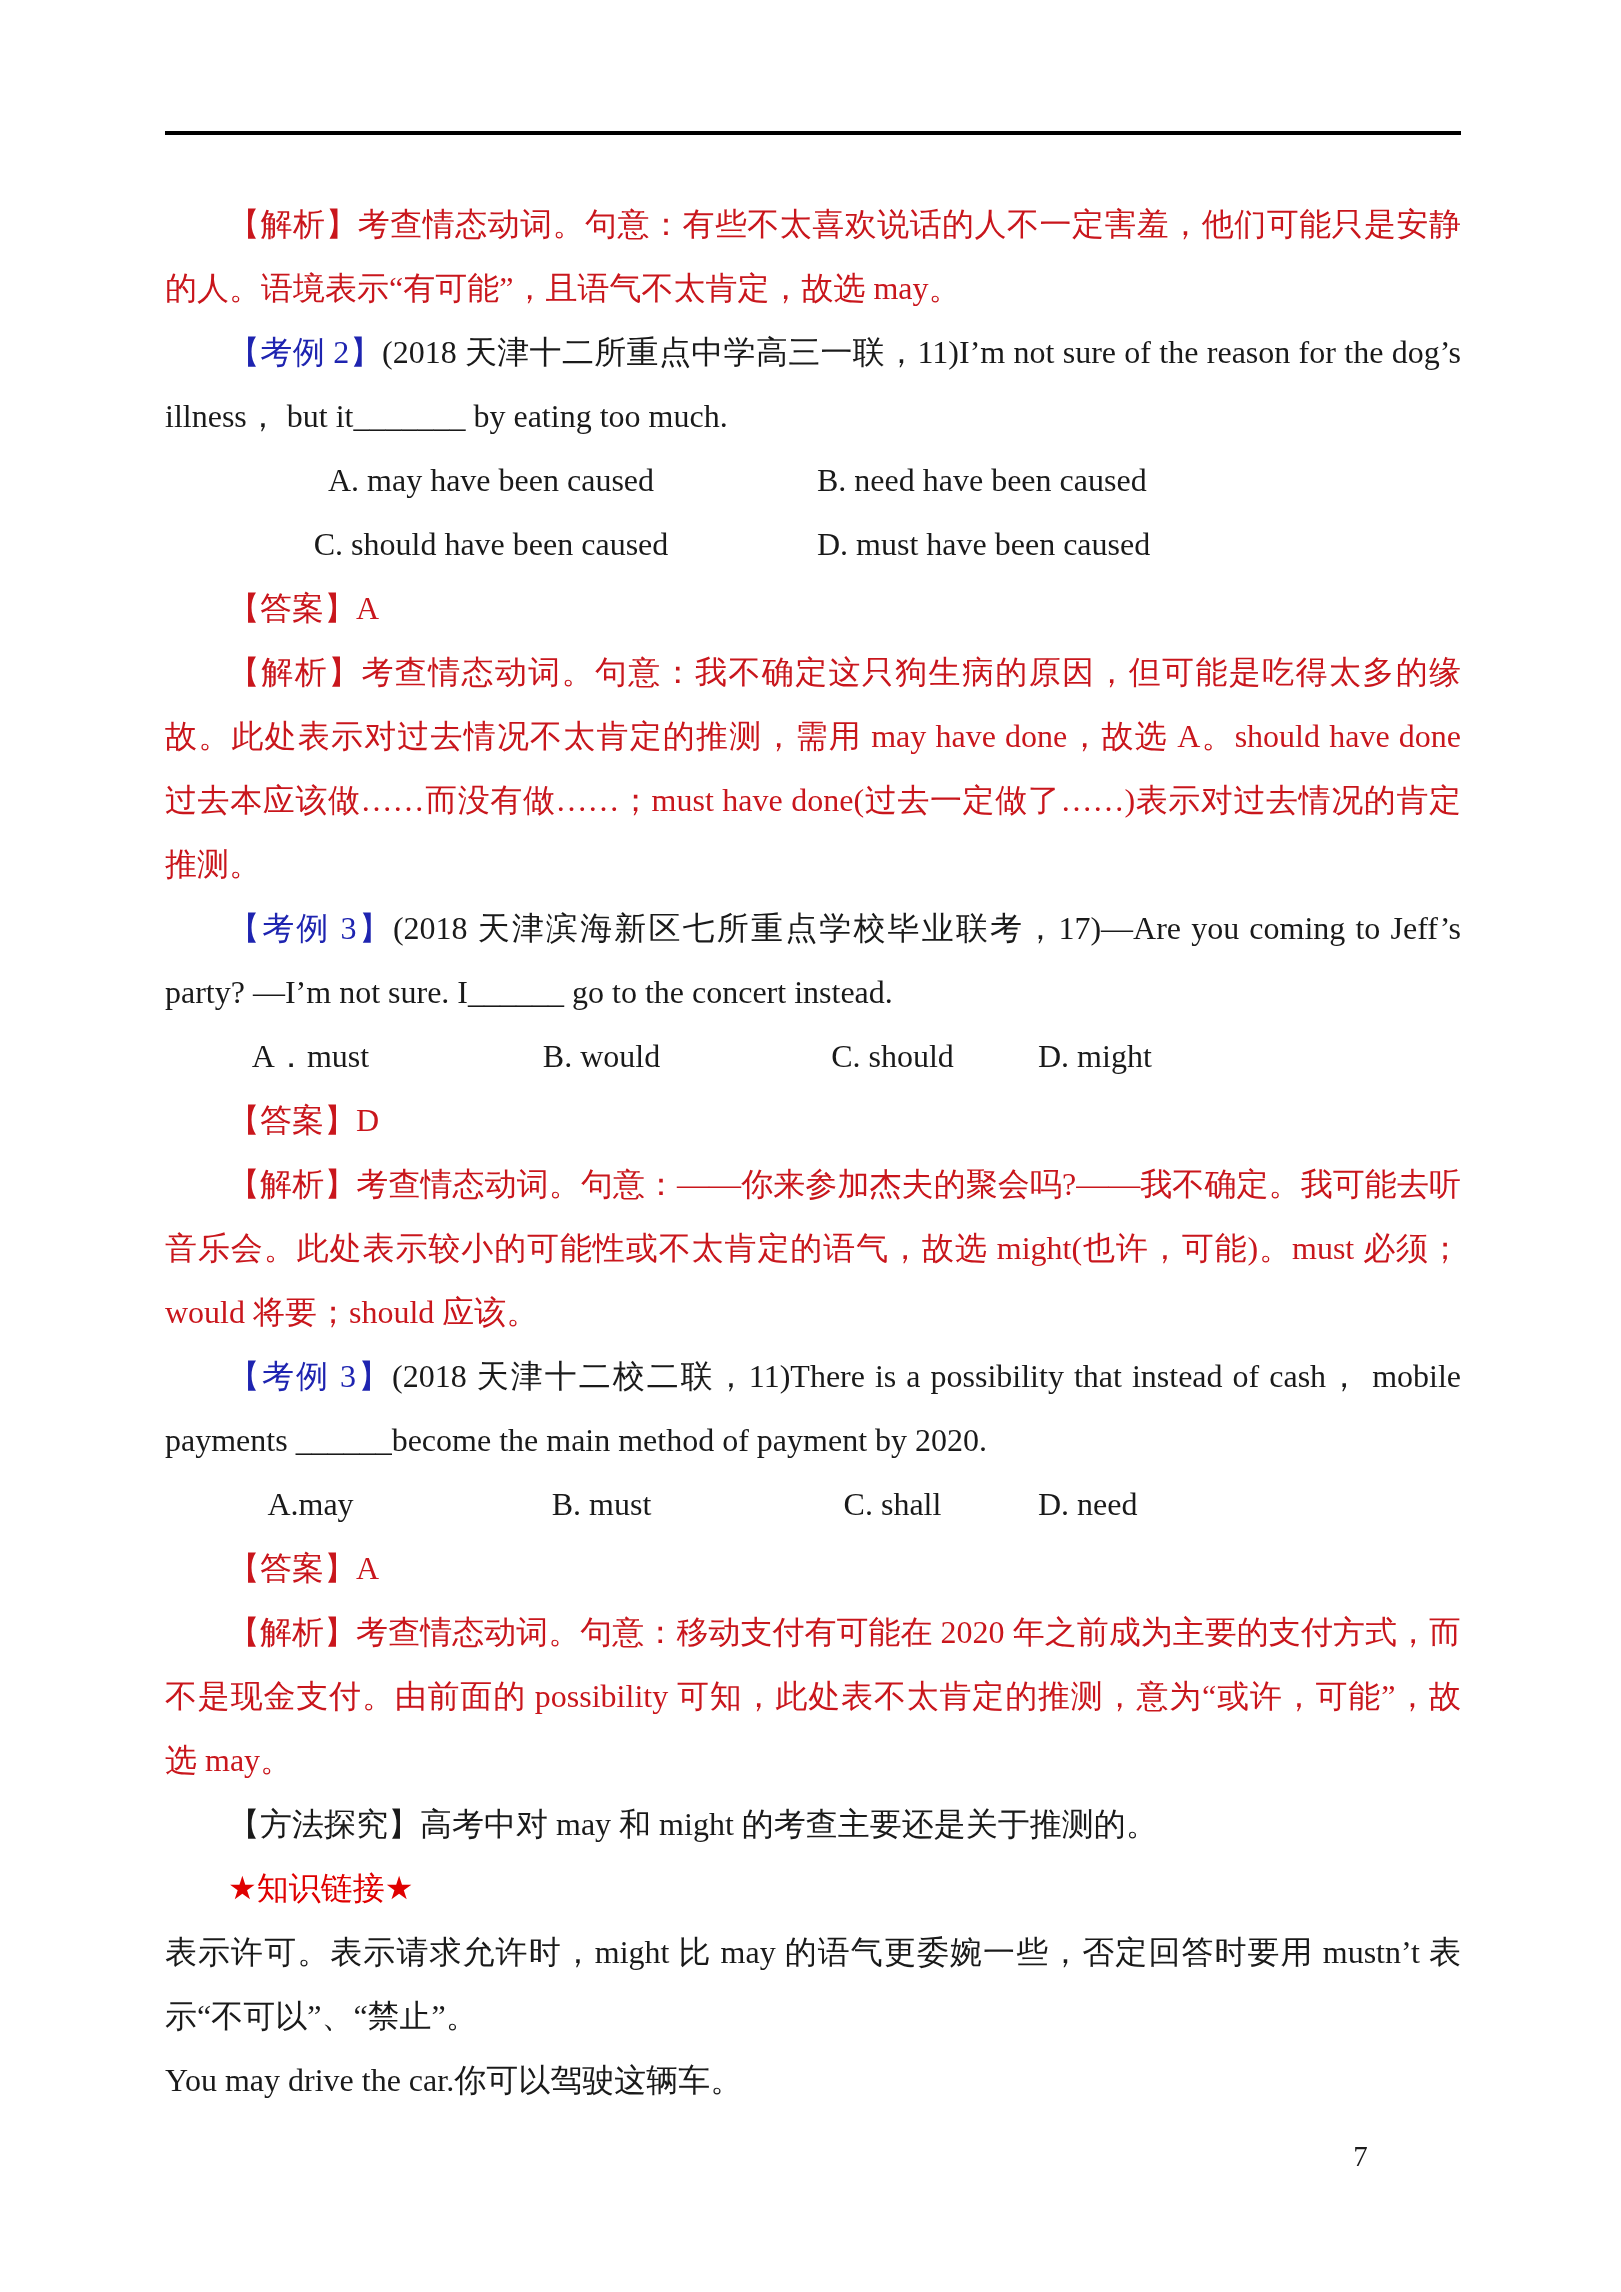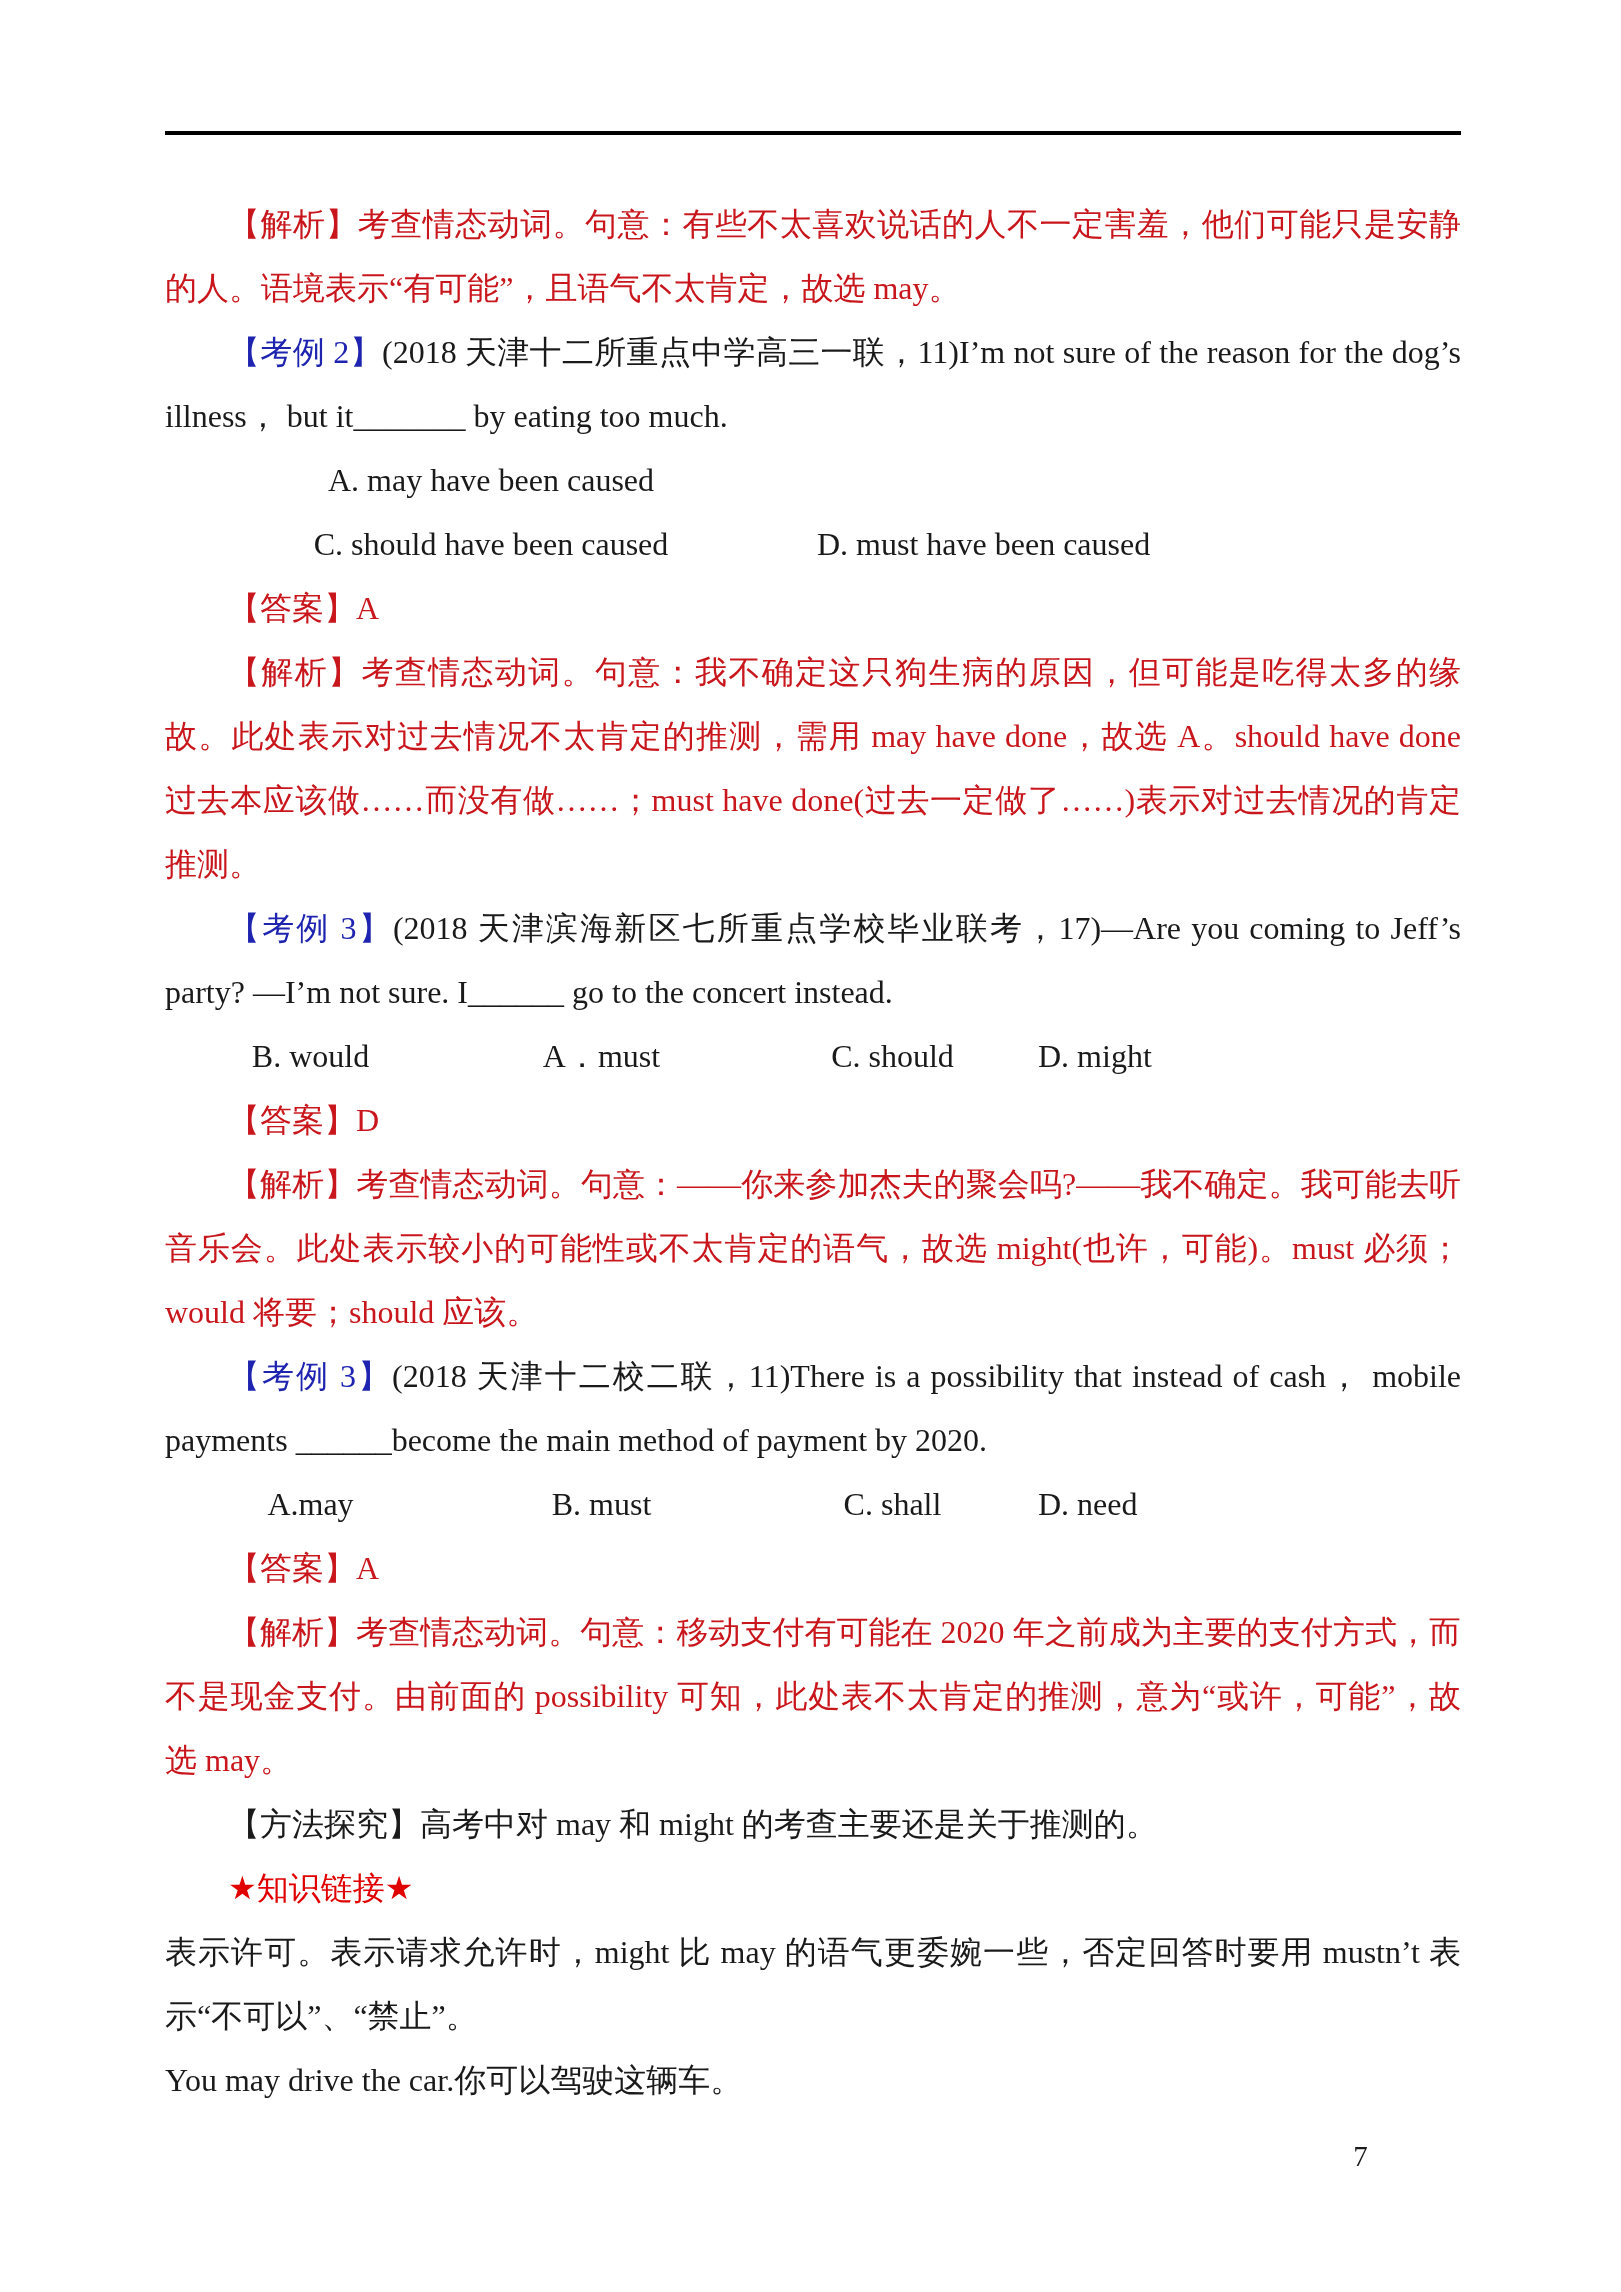--- a/index.html
+++ b/index.html
@@ -47,35 +47,36 @@
   <div class="header-rule"></div>
 
   <div class="content">
 
     <p class="red indent">【解析】考查情态动词。句意：有些不太喜欢说话的人不一定害羞，他们可能只是安静的人。语境表示“有可能”，且语气不太肯定，故选 may。</p>
 
     <p class="indent"><span class="blue">【考例 2】</span><span>(2018 天津十二所重点中学高三一联，11)I’m not sure of the reason for the dog’s illness， but it_______ by eating too much.</span></p>
 
     <div class="optrow row2">
       <span>A. may have been caused</span>
+      <span>B. need have been caused</span>
     </div>
     <div class="optrow row2">
       <span>C. should have been caused</span>
       <span>D. must have been caused</span>
     </div>
 
     <p class="red indent">【答案】A</p>
 
     <p class="red indent">【解析】考查情态动词。句意：我不确定这只狗生病的原因，但可能是吃得太多的缘故。此处表示对过去情况不太肯定的推测，需用 may have done，故选 A。should have done 过去本应该做……而没有做……；must have done(过去一定做了……)表示对过去情况的肯定推测。</p>
 
     <p class="indent"><span class="blue">【考例 3】</span><span>(2018 天津滨海新区七所重点学校毕业联考，17)—Are you coming to Jeff’s party? —I’m not sure. I______ go to the concert instead.</span></p>
 
     <div class="optrow row4">
+      <span>A．must</span>
       <span>B. would</span>
-      <span>A．must</span>
       <span>C. should</span>
       <span>D. might</span>
     </div>
 
     <p class="red indent">【答案】D</p>
 
     <p class="red indent">【解析】考查情态动词。句意：——你来参加杰夫的聚会吗?——我不确定。我可能去听音乐会。此处表示较小的可能性或不太肯定的语气，故选 might(也许，可能)。must 必须；would 将要；should 应该。</p>
 
     <p class="indent"><span class="blue">【考例 3】</span><span>(2018 天津十二校二联，11)There is a possibility that instead of cash， mobile payments  ______become the main method of payment by 2020.</span></p>
 

